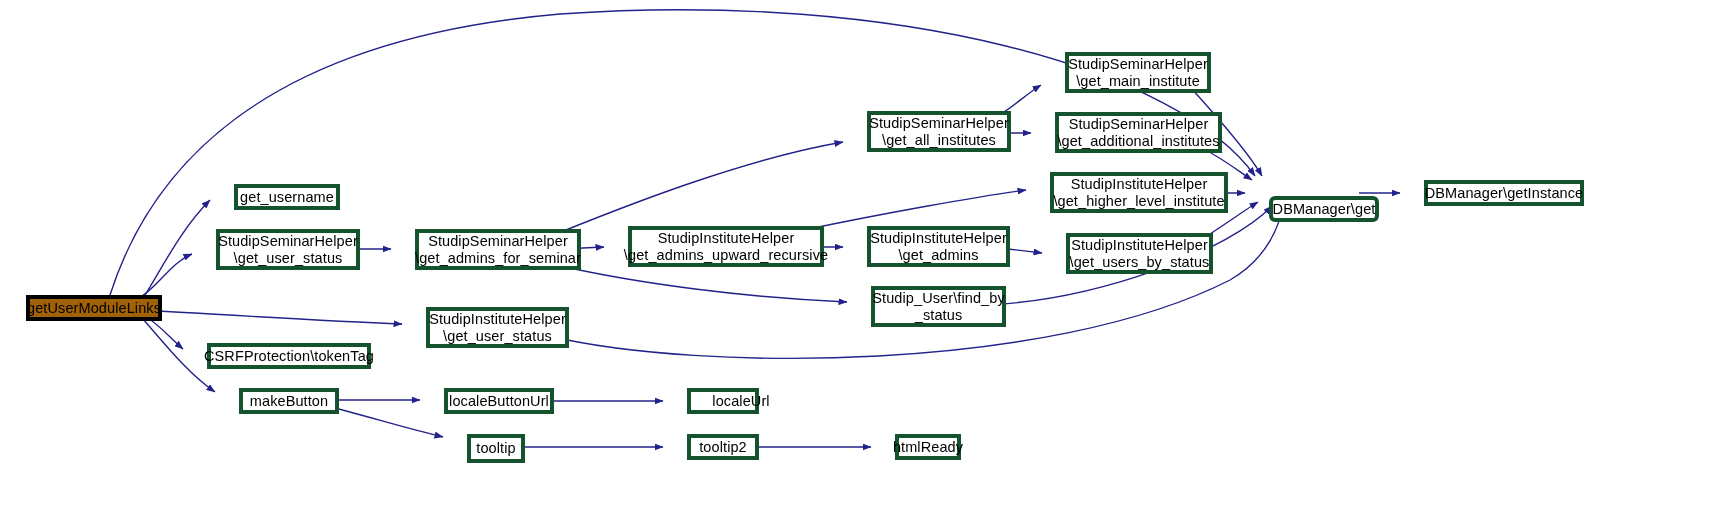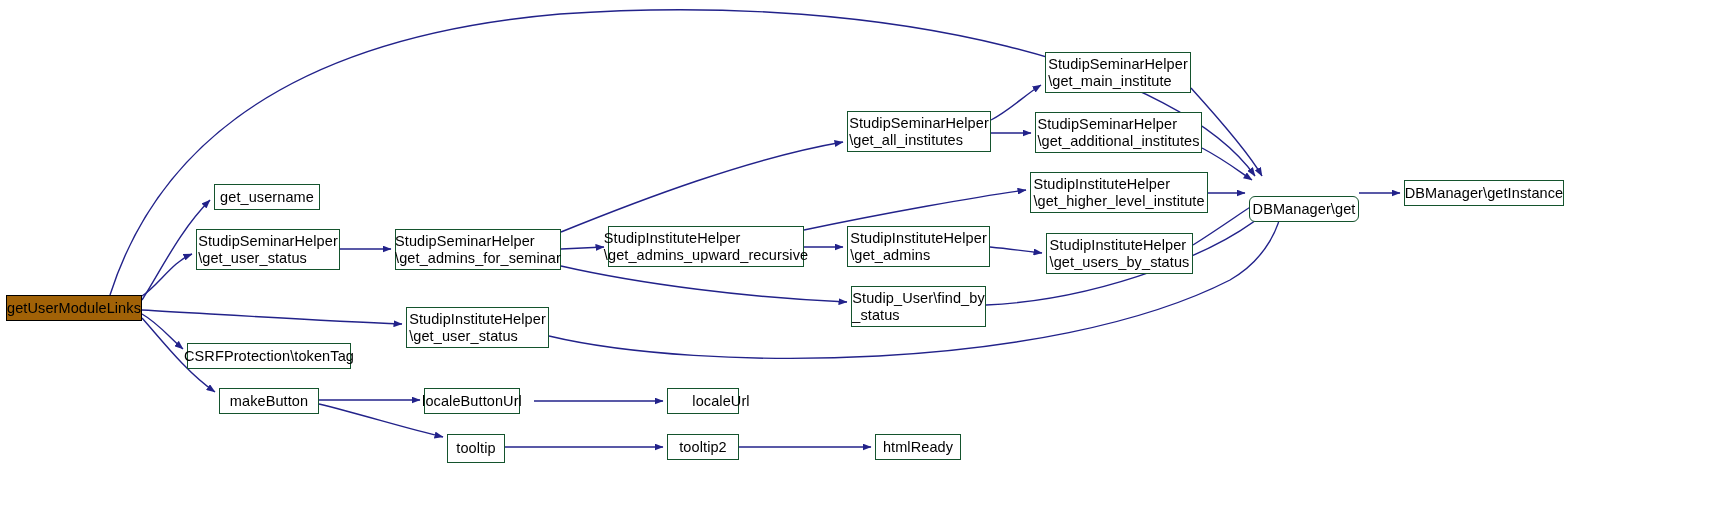--- a/index.html
+++ b/index.html
@@ -20,32 +20,33 @@
     position: absolute;
     left: 0;
     top: 0;
     width: 1731px;
     height: 512px;
     pointer-events: none;
   }
   .node {
     position: absolute;
     box-sizing: border-box;
-    border: 1px solid #14532d;
+    border: 4px solid #14532d;
     background: #ffffff;
     color: #000000;
     font-size: 14.5px;
     line-height: 17px;
     display: flex;
     align-items: center;
     justify-content: center;
-    text-align: left;
+    text-align: center;
     white-space: pre-line;
     letter-spacing: 0.1px;
     z-index: 5;
+    margin-left: 20px;
   }
   .node.root {
     background: #a16207;
     border-color: #000000;
   }
 </style>
 </head>
 <body>
 
 <div id="graph">
@@ -89,33 +90,33 @@
       <div class="node root" style="left: 6px; top: 295px; width: 136px; height: 26px;">getUserModuleLinks</div>
       <div class="node" style="left: 214px; top: 184px; width: 106px; height: 26px;">get_username</div>
       <div class="node" style="left: 196px; top: 229px; width: 144px; height: 41px;">StudipSeminarHelper
 \get_user_status</div>
       <div class="node" style="left: 187px; top: 343px; width: 164px; height: 26px;">CSRFProtection\tokenTag</div>
       <div class="node" style="left: 219px; top: 388px; width: 100px; height: 26px;">makeButton</div>
       <div class="node" style="left: 395px; top: 229px; width: 166px; height: 41px;">StudipSeminarHelper
 \get_admins_for_seminar</div>
       <div class="node" style="left: 406px; top: 307px; width: 143px; height: 41px;">StudipInstituteHelper
 \get_user_status</div>
-      <div class="node" style="left: 424px; top: 388px; width: 96px; height: 26px;">localeButtonUrl</div>
+      <div class="node" style="left: 424px; top: 388px; width: 110px; height: 26px;">localeButtonUrl</div>
       <div class="node" style="left: 447px; top: 434px; width: 58px; height: 29px;">tooltip</div>
       <div class="node" style="left: 608px; top: 226px; width: 196px; height: 41px;">StudipInstituteHelper
 \get_admins_upward_recursive</div>
       <div class="node" style="left: 667px; top: 388px; width: 72px; height: 26px; padding-left: 36px;">localeUrl</div>
       <div class="node" style="left: 667px; top: 434px; width: 72px; height: 26px;">tooltip2</div>
       <div class="node" style="left: 847px; top: 111px; width: 144px; height: 41px;">StudipSeminarHelper
 \get_all_institutes</div>
       <div class="node" style="left: 847px; top: 226px; width: 143px; height: 41px;">StudipInstituteHelper
 \get_admins</div>
       <div class="node" style="left: 851px; top: 286px; width: 135px; height: 41px;">Studip_User\find_by
 _status</div>
-      <div class="node" style="left: 875px; top: 434px; width: 86px; height: 26px;">htmlReady</div>
+      <div class="node" style="left: 875px; top: 434px; width: 66px; height: 26px;">htmlReady</div>
       <div class="node" style="left: 1045px; top: 52px; width: 146px; height: 41px;">StudipSeminarHelper
 \get_main_institute</div>
       <div class="node" style="left: 1035px; top: 112px; width: 167px; height: 41px;">StudipSeminarHelper
 \get_additional_institutes</div>
       <div class="node" style="left: 1030px; top: 172px; width: 178px; height: 41px;">StudipInstituteHelper
 \get_higher_level_institute</div>
       <div class="node" style="left: 1046px; top: 233px; width: 147px; height: 41px;">StudipInstituteHelper
 \get_users_by_status</div>
       <div class="node" style="left: 1249px; top: 196px; width: 110px; height: 26px; border-radius: 6px;">DBManager\get</div>
       <div class="node" style="left: 1404px; top: 180px; width: 160px; height: 26px;">DBManager\getInstance</div>

